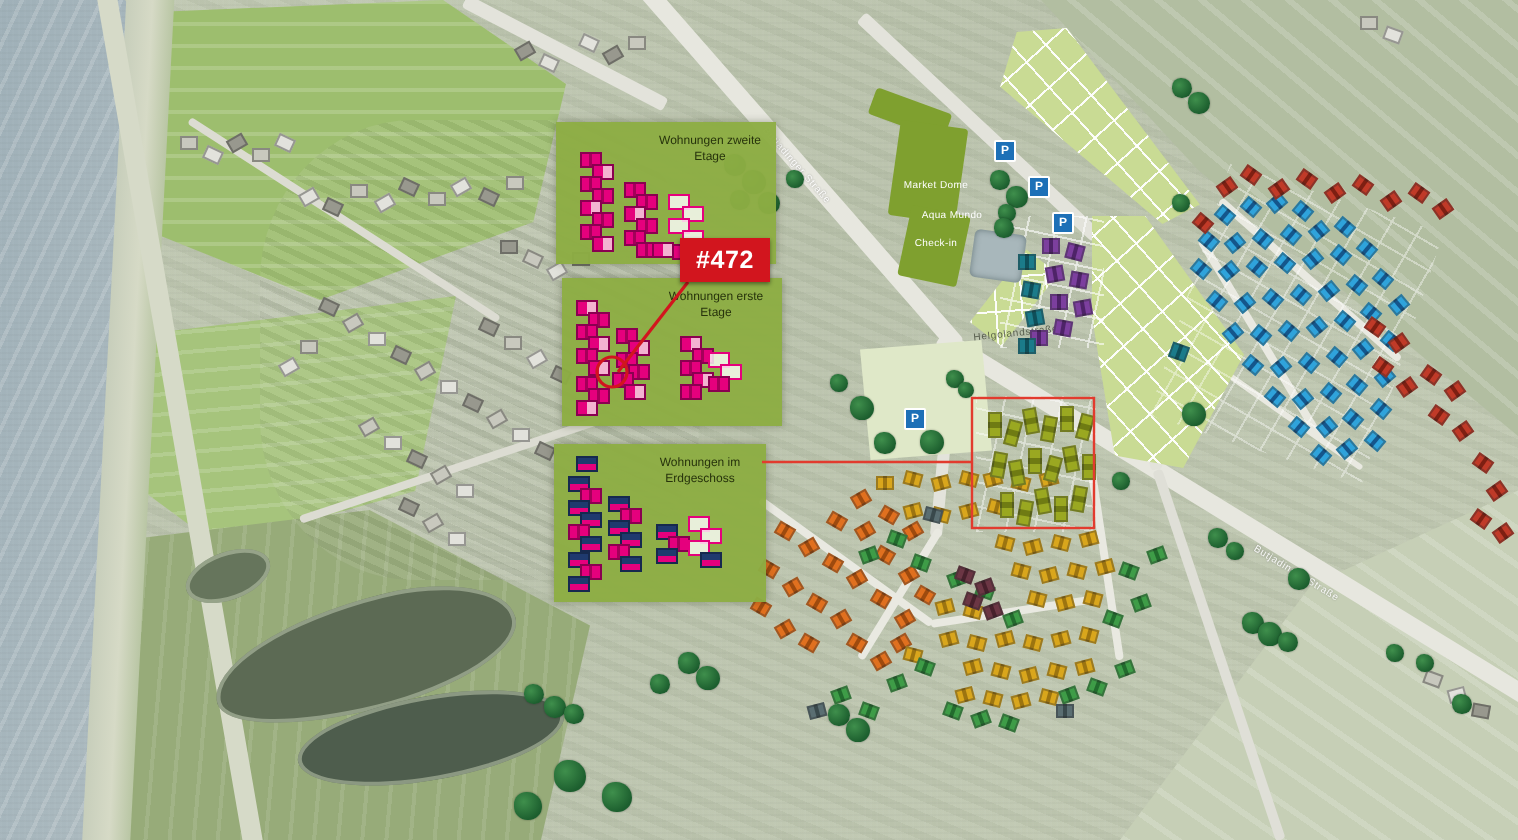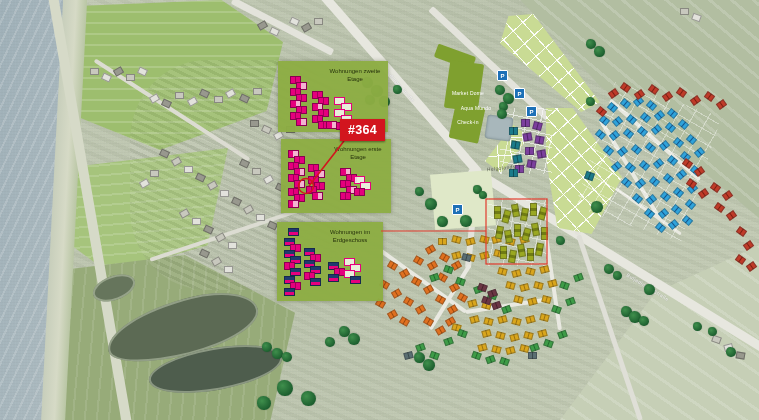--- a/index.html
+++ b/index.html
@@ -537,15 +537,15 @@
       </div>
   </div>
 
   <svg class="anno" viewBox="0 0 759 420">
     <line x1="344" y1="141" x2="309" y2="186" stroke="#D2151E" stroke-width="1.6"></line>
     <circle cx="306" cy="186" r="7.5" fill="none" stroke="#D2151E" stroke-width="1.6"></circle>
     <rect x="486" y="199" width="61" height="65" fill="none" stroke="#E23B2E" stroke-width="1.2"></rect>
     <line x1="381" y1="231" x2="486" y2="231" stroke="#E23B2E" stroke-width="1.2"></line>
   </svg>
 
-  <div class="callout">#364</div>
+  <div class="callout">#472</div>
   <div class="grain"></div>
 </div>
 
 </body></html>

